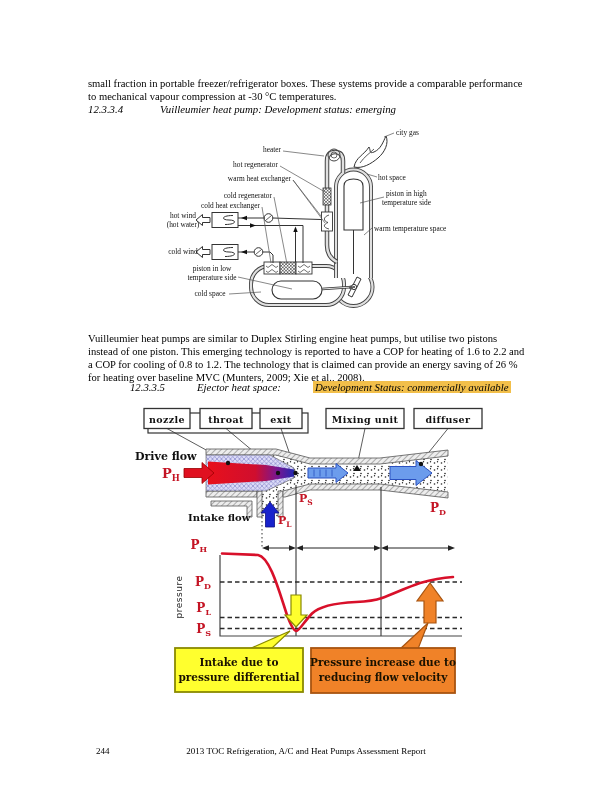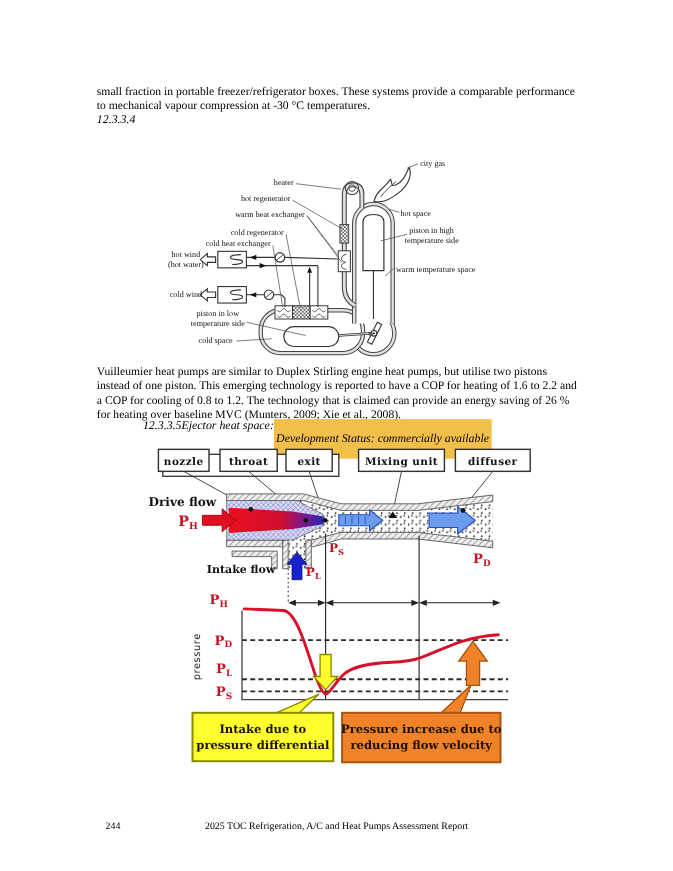--- a/index.html
+++ b/index.html
@@ -1,45 +1,46 @@
 <!DOCTYPE html>
 <html><head>
 <meta charset="utf-8">
 <style>
   html,body{margin:0;padding:0;}
   body{
     width:612px;height:792px;position:relative;background:#ffffff;
     font-family:"Liberation Serif",serif;color:#000;overflow:hidden;
   }
   .para{position:absolute;left:88px;width:440px;font-size:10.6px;line-height:13.2px;text-align:left;}
-  .heading{position:absolute;left:88px;font-size:10.8px;font-style:italic;display:flex;}
+  .heading{position:absolute;left:88px;font-size:10.8px;font-style:italic;display:flex;gap:32px;}
   .hnum{flex:0 0 auto;}
   #h1 .hnum{width:40px;}
   #h2 .hnum{width:77px;text-align:right;}
-  .hl{background:#F2BF4A;padding:12px 2px;}
+  .hl{background:#F2BF4A;padding:0 2px;}
   .figwrap{position:absolute;}
-  #fig1{left:136px;top:125px;margin-top:16px;}
+  #fig1{left:150px;top:125px;}
   #fig2{left:118px;top:405px;}
   #footer{position:absolute;top:746px;left:0;width:612px;font-size:9px;font-weight:normal;}
   #footer .fnum{position:absolute;left:96px;top:0;}
   #footer .ftitle{width:100%;text-align:center;}
   svg text{user-select:none;}
   .f1label{font-family:"Liberation Serif",serif;font-size:7.4px;fill:#111;}
   .f2box{font-family:"DejaVu Serif",serif;font-size:9.5px;font-weight:bold;fill:#111;letter-spacing:.4px;}
   .f2bold{font-family:"DejaVu Serif",serif;font-weight:bold;fill:#111;}
   .plab{font-family:"DejaVu Serif",serif;font-weight:bold;fill:#C41424;}
   .callout-text{font-family:"DejaVu Serif",serif;font-size:10.5px;font-weight:bold;fill:#1a1200;text-anchor:middle;}
 </style>
 </head>
 <body>
 
 <p id="para1" class="para" style="top:66px">small fraction in portable freezer/refrigerator boxes. These systems provide a comparable performance to mechanical vapour compression at -30 °C temperatures.</p>
 
 <div id="h1" class="heading" style="top:103px">
   <span class="hnum">12.3.3.4</span>
+  <span>Vuilleumier heat pump:  Development status: emerging</span>
 </div>
 
 <p id="para2" class="para" style="top:321px">Vuilleumier heat pumps are similar to Duplex Stirling engine heat pumps, but utilise two pistons instead of one piston. This emerging technology is reported to have a COP for heating of 1.6 to 2.2 and a COP for cooling of 0.8 to 1.2. The technology that is claimed can provide an energy saving of 26 % for heating over baseline MVC (Munters, 2009; Xie et al., 2008).</p>
 
 <div id="h2" class="heading" style="top:381px">
   <span class="hnum">12.3.3.5</span>
   <span>Ejector heat space: </span>
   <span class="hl">Development Status: commercially available</span>
 </div>
 
@@ -307,14 +308,14 @@
     <polygon points="282,244 300,244 310,218" stroke="#A85410" stroke-width="1.2" fill="#F08228"></polygon>
     <rect x="193" y="243" width="144" height="45" stroke="#A85410" stroke-width="1.8" fill="#F08228"></rect>
     <text class="callout-text" x="265" y="261">Pressure increase due to</text>
     <text class="callout-text" x="265" y="276">reducing flow velocity</text>
   </g>
 </svg>
 </div>
 
 <div id="footer">
   <span class="fnum">244</span>
-  <div class="ftitle">2025 TOC Refrigeration, A/C and Heat Pumps Assessment Report</div>
+  <div class="ftitle">2013 TOC Refrigeration, A/C and Heat Pumps Assessment Report</div>
 </div>
 
 </body></html>

